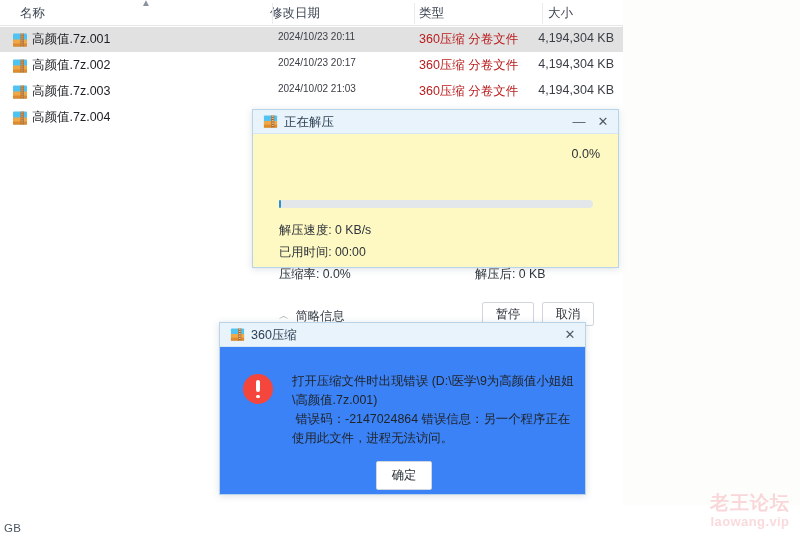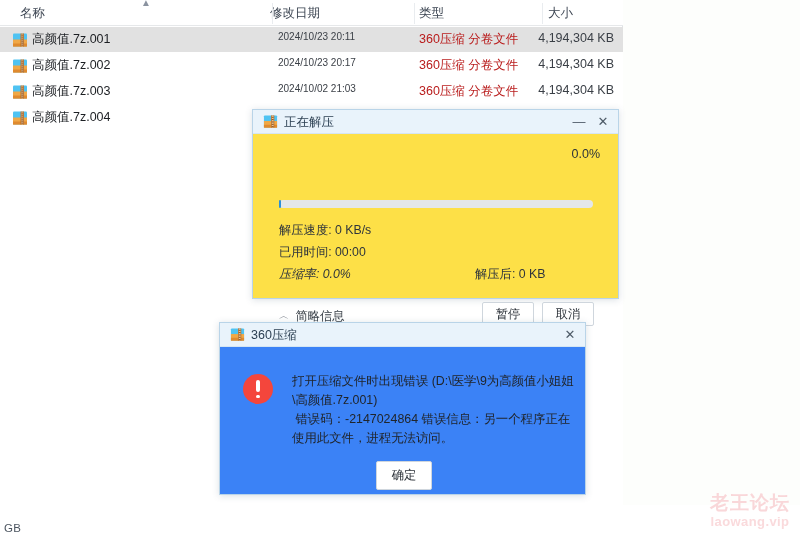--- a/index.html
+++ b/index.html
@@ -154,22 +154,22 @@
     line-height: 24px;
     text-align: center;
     cursor: default;
   }
   .win-btn.min { right: 26px; }
   .win-btn.close { right: 2px; }
 
   
   .prog-body {
     position: relative;
-    height: 164px;
-    background: #fde047;
+    height: 133px;
+    background: #fef9c3;
   }
   .pct {
     position: absolute;
     right: 18px; top: 13px;
     font-size: 12.5px;
     color: #2d3339;
   }
   .pbar-track {
     position: absolute;
     left: 26px; top: 66px;
@@ -185,21 +185,21 @@
     border-radius: 5px;
   }
   .stat {
     position: absolute;
     font-size: 12.3px;
     color: #2f353c;
     white-space: nowrap;
   }
   .stat.s1 { left: 26px; top: 88px; }
   .stat.s2 { left: 26px; top: 110px; }
-  .stat.s3 { left: 26px; top: 132px; font-style: italic; }
+  .stat.s3 { left: 26px; top: 132px; }
   .stat.s4 { left: 222px; top: 132px; }
 
   .brief {
     position: absolute;
     left: 26px; top: 174px;
     font-size: 12.3px;
     color: #3b424a;
     white-space: nowrap;
   }
   .brief .chev {

